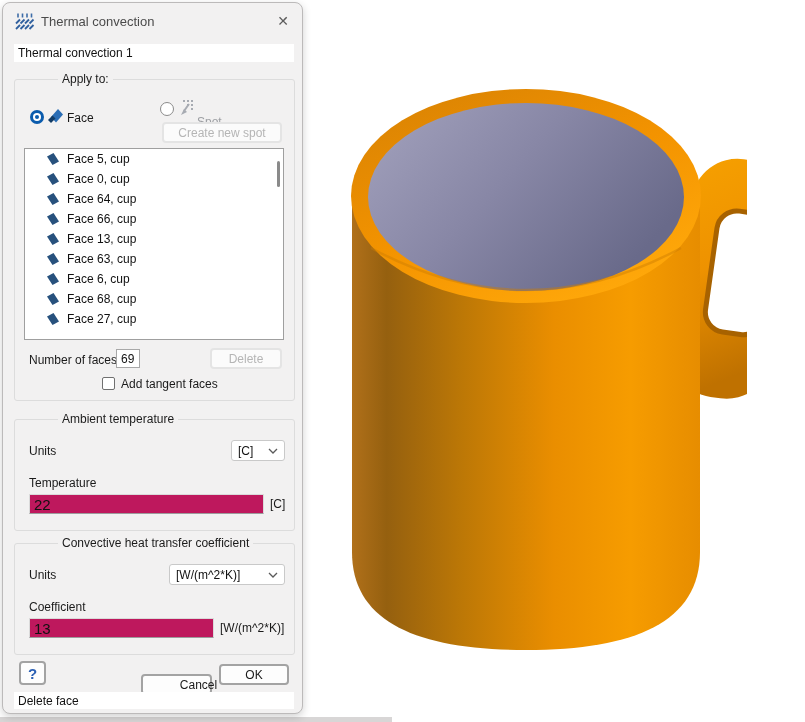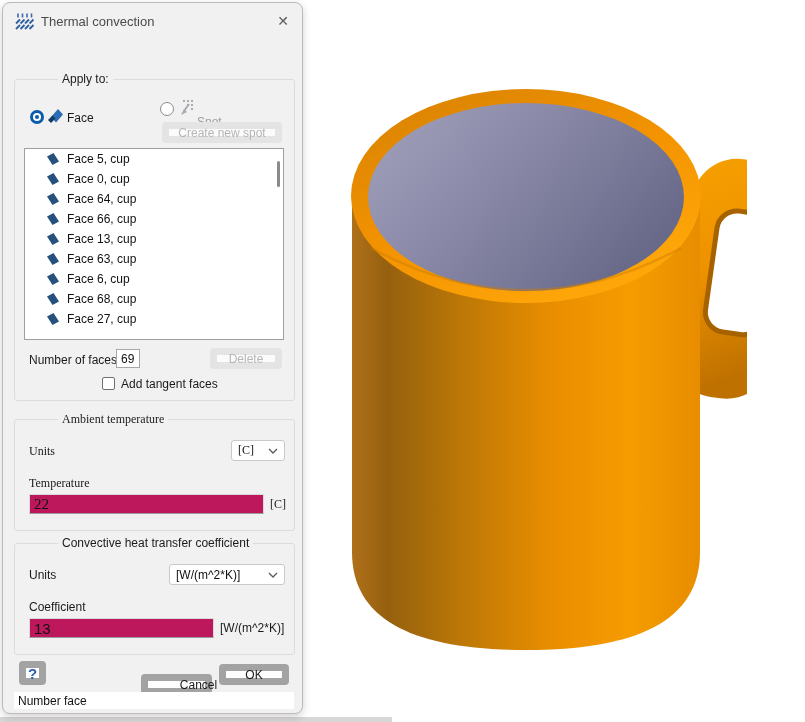--- a/index.html
+++ b/index.html
@@ -26,40 +26,40 @@
 
   .group-apply{left:11px;top:76px;width:279px;height:320px;}
   .radio{width:14px;height:14px;border-radius:50%;position:absolute;box-sizing:border-box;}
   .radio.selected{background:#0b5cad;}
   .radio.selected::after{content:"";position:absolute;inset:3px;background:#fff;border-radius:50%;}
   .radio.selected::before{content:"";position:absolute;inset:5px;background:#0b5cad;border-radius:50%;z-index:1;}
   .radio.unselected{background:#fff;border:1px solid #8b8b8b;}
   .opt-label{position:absolute;font-size:12px;color:#1a1a1a;}
   .opt-label.disabled{color:#9d9fa3;}
 
-  .btn{background:#fdfdfd;border:7px solid #a3a3a3;border-radius:4px;font-size:12px;color:#1a1a1a;
+  .btn{background:#fdfdfd;border:2px solid #a3a3a3;border-radius:4px;font-size:12px;color:#1a1a1a;
        display:flex;align-items:center;justify-content:center;box-sizing:border-box;font-family:inherit;}
   .btn.disabled{color:#b5b5b5;border-color:#e4e4e4;background:#fbfbfb;}
 
   .face-list{position:absolute;left:9px;top:68px;width:260px;height:192px;background:#fff;
              border:1px solid #9f9f9f;overflow:hidden;box-sizing:border-box;}
   .face-row{display:flex;align-items:center;height:20px;padding-left:21px;}
   .face-glyph{margin-right:7px;flex:0 0 auto;}
   .face-label{font-size:12px;color:#111;white-space:nowrap;}
   .scroll-thumb{position:absolute;right:3px;top:12px;width:3px;height:26px;background:#8a8a8a;border-radius:2px;}
 
   .nfaces-label{position:absolute;left:14px;top:273px;font-size:12px;color:#1a1a1a;}
   .nfaces-value{position:absolute;left:101px;top:269px;width:24px;height:19px;background:#fff;border:1px solid #a8a8a8;
                 font-size:12px;color:#111;display:flex;align-items:center;padding-left:4px;box-sizing:border-box;}
   .delete-btn{position:absolute;left:195px;top:268px;width:72px;height:21px;}
   .checkbox{position:absolute;left:87px;top:297px;width:13px;height:13px;background:#fff;border:1px solid #707070;
             border-radius:2px;box-sizing:border-box;}
   .tangent-label{position:absolute;left:106px;top:297px;font-size:12px;color:#1a1a1a;}
 
-  .group-ambient{left:11px;top:416px;width:279px;height:110px;font-family:Liberation Serif, serif;}
+  .group-ambient{left:11px;top:416px;width:279px;height:110px;}
   .group-convective{left:11px;top:540px;width:279px;height:110px;}
   .row-label{position:absolute;left:14px;font-size:12px;color:#1a1a1a;}
   .dropdown{position:absolute;height:21px;background:#fff;border:1px solid #c9c9c9;border-radius:3px;
             display:flex;align-items:center;justify-content:space-between;padding:0 6px;font-size:12px;color:#111;box-sizing:border-box;}
   .textfield{position:absolute;height:20px;background:#be185d;border:1px solid #dadada;border-bottom-color:#9c9c9c;
              font-size:15px;color:#111;padding:0 4px;box-sizing:border-box;font-family:inherit;}
   .unit-suffix{position:absolute;font-size:12px;color:#1a1a1a;}
 
   .help-btn{position:absolute;left:16px;top:658px;width:27px;height:24px;font-size:15px;font-weight:bold;color:#2a5fb4;}
   .cancel-btn{position:absolute;left:138px;top:671px;width:71px;height:21px;padding-left:44px;}
@@ -130,20 +130,21 @@
           <line x1="1" y1="16" x2="5" y2="12"></line>
             <line x1="5.5" y1="16" x2="9.5" y2="12"></line>
           <line x1="10" y1="16" x2="14" y2="12"></line>
             <line x1="14.5" y1="16" x2="18.5" y2="12"></line>
         </g>
       </svg>
       <span class="title-text">Thermal convection</span>
       <div class="close-btn">✕</div>
     </div>
 
+    <input class="name-input" type="text" value="Thermal convection 1" style="">
 
     <div class="group group-apply">
       <span class="group-label">Apply to:</span>
 
       <div class="radio selected" style="left:15px;top:30px;"></div>
       <svg style="position:absolute;left:32px;top:26px;" width="18" height="18" viewBox="0 0 18 18">
         <polygon points="4,11 11,3 16,8.5 9,16.5" fill="#2a6db5"></polygon>
         <polygon points="1,14 5.5,9.5 8.5,12.5 4,17" fill="#123c66"></polygon>
       </svg>
       <span class="opt-label" style="left:52px;top:31px;">Face</span>
@@ -256,15 +257,15 @@
       </div>
       <span class="row-label" style="top:56px;">Coefficient</span>
       <input class="textfield" style="left: 14px; top: 74px; width: 185px;" type="text" value="13">
       <span class="unit-suffix" style="left:205px;top:77px;">[W/(m^2*K)]</span>
     </div>
 
     <div class="btn help-btn">?</div>
     <div class="btn cancel-btn">Cancel</div>
     <div class="btn ok-btn">OK</div>
 
-    <div class="status-bar">Number face</div>
+    <div class="status-bar">Delete face</div>
   </div>
 </div>
 
 </body></html>

